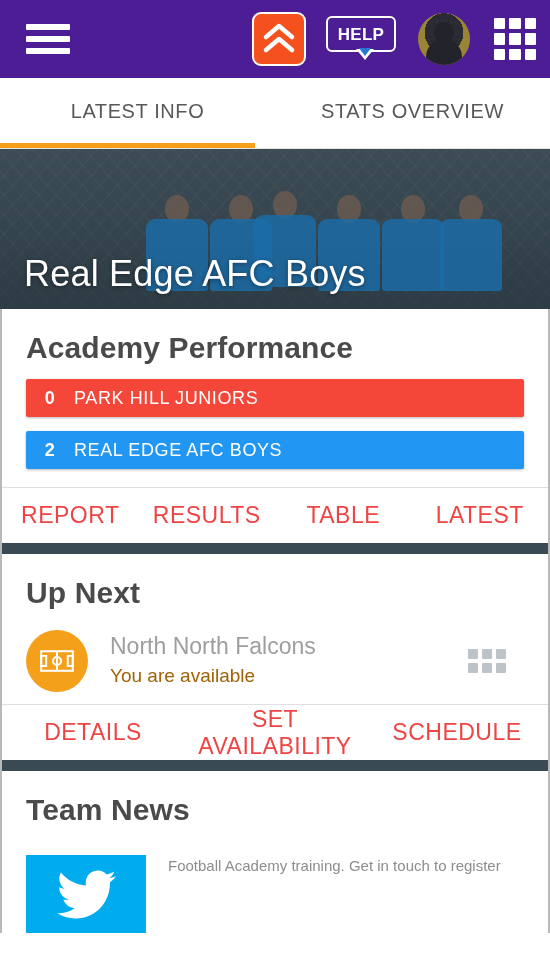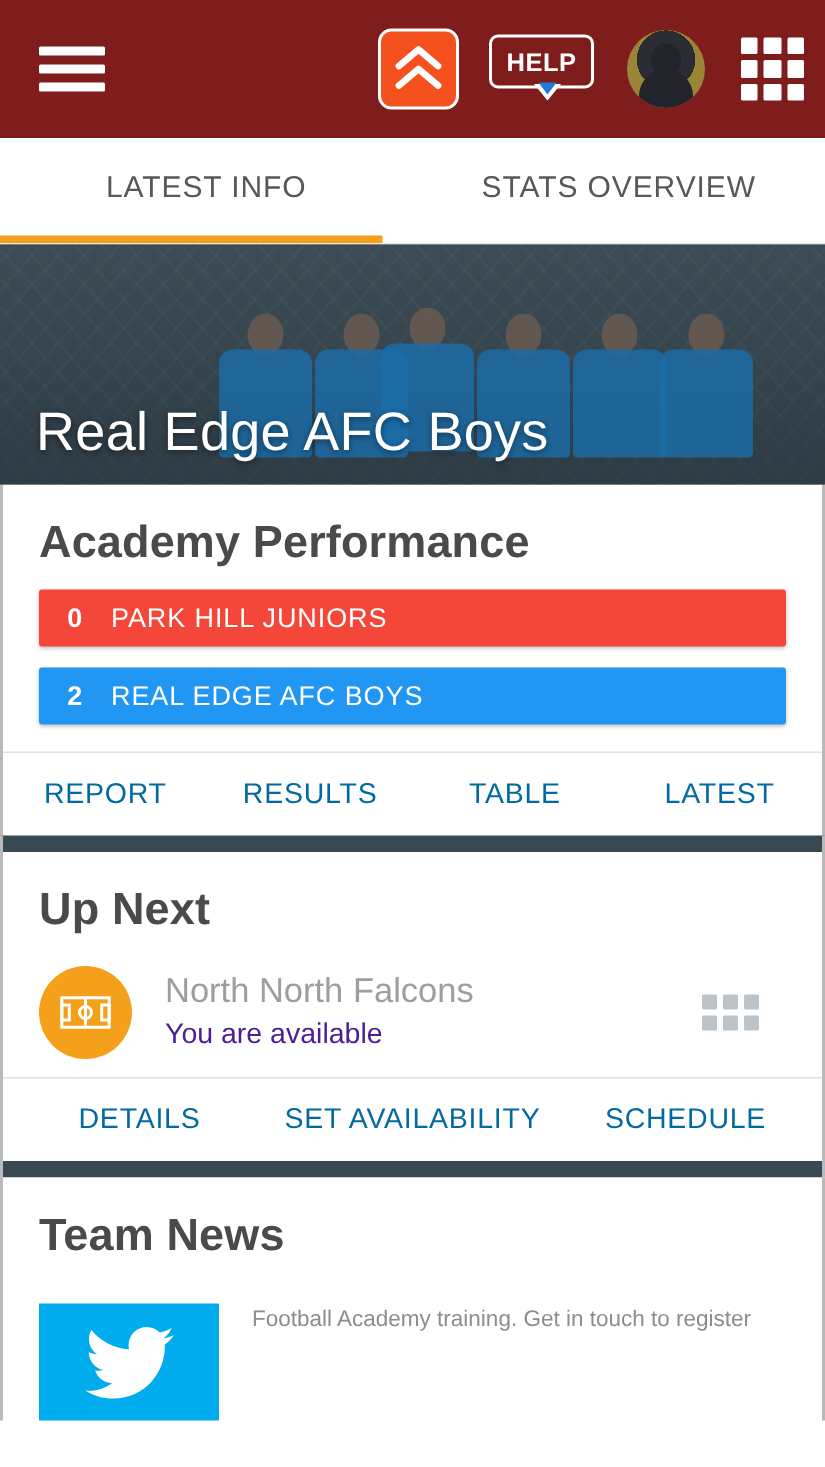--- a/index.html
+++ b/index.html
@@ -16,22 +16,22 @@
   #app {
     position: relative;
     width: 550px;
     height: 978px;
     overflow: hidden;
     background: #ffffff;
   }
 
   
   .header {
-    height: 92px;
-    background: #7f1d1d;
+    height: 78px;
+    background: #4c1d95;
     display: flex;
     align-items: center;
     padding: 0 14px 0 26px;
     position: relative;
   }
   .hamburger {
     width: 44px;
     height: 36px;
     display: flex;
     flex-direction: column;
@@ -273,22 +273,22 @@
   .actions {
     display: flex;
     align-items: center;
     height: 56px;
     border-top: 1px solid #e0e0e0;
     padding: 0 0 0 0;
   }
   .actions.four > .action { flex: 1; text-align: center; }
   .actions.three > .action { flex: 1; text-align: center; }
   .action {
-    font-size: 19px;
-    color: #0369a1;
+    font-size: 23px;
+    color: #ef4444;
     letter-spacing: .5px;
     cursor: pointer;
   }
 
   .divider-bar {
     height: 11px;
     background: #3a4a52;
     border-left: 2px solid #b9b9b9;
     border-right: 2px solid #b9b9b9;
   }
@@ -311,21 +311,21 @@
     flex: none;
   }
   .fixture-text { margin-left: 22px; flex: 1; }
   .fixture-name {
     font-size: 23px;
     color: #9e9e9e;
     line-height: 1.25;
   }
   .fixture-avail {
     font-size: 19px;
-    color: #4c1d95;
+    color: #a16207;
     line-height: 1.4;
     margin-top: 2px;
   }
   .mini-grid {
     display: grid;
     grid-template-columns: repeat(3, 10px);
     grid-template-rows: repeat(2, 10px);
     gap: 4px;
     margin-right: 6px;
     cursor: pointer;

